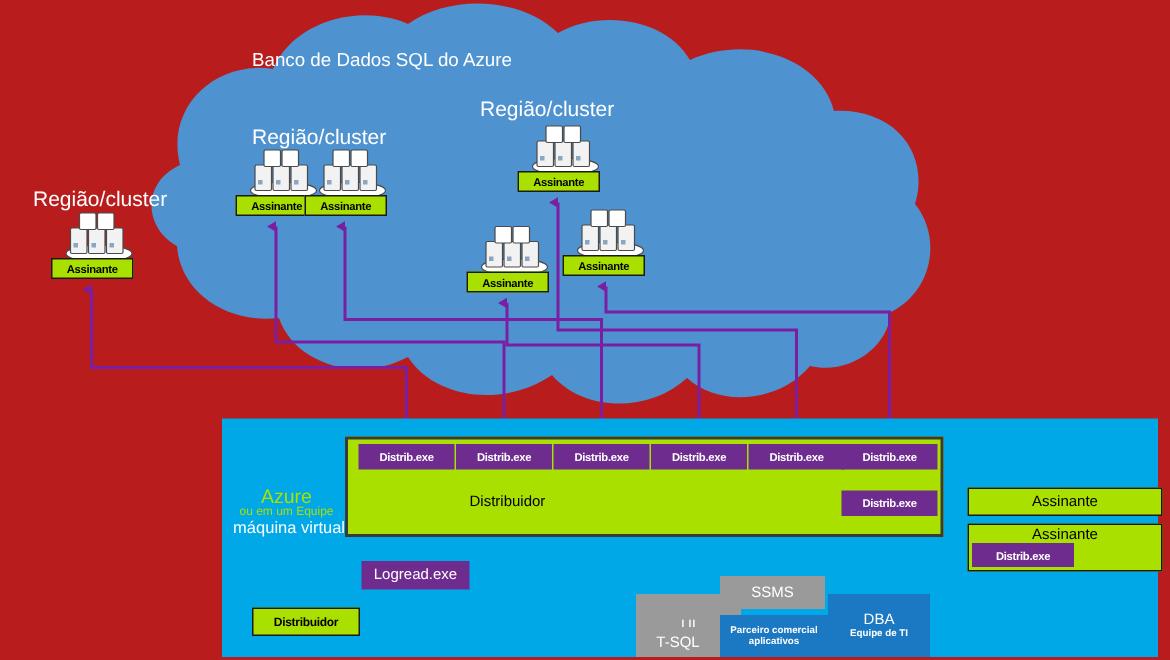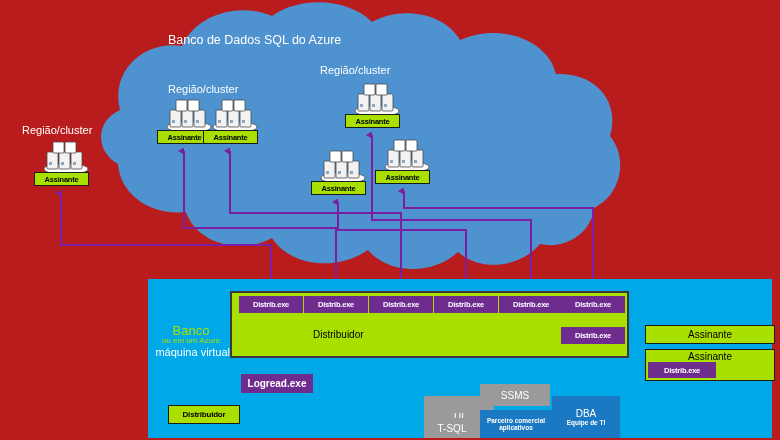--- a/index.html
+++ b/index.html
@@ -7,40 +7,40 @@
     position:relative;width:780px;height:440px;overflow:hidden;background:#b91c1c;
     font-family:"Liberation Sans","DejaVu Sans",sans-serif;
   }
   #svg-layer{position:absolute;left:0;top:0;width:780px;height:440px;}
 
   
   .cloud-title{
     position:absolute;color:#ffffff;font-size:12.5px;white-space:nowrap;
   }
   .region-label{
-    position:absolute;color:#ffffff;font-size:11px;white-space:nowrap;
+    position:absolute;color:#ffffff;font-size:14px;white-space:nowrap;
   }
 
   
   .greenbox{
     position:absolute;background:#A9E000;border:1px solid #1a1a1a;
     color:#000;font-size:7.5px;font-weight:bold;
     display:flex;align-items:center;justify-content:center;
     text-align:left;letter-spacing:-0.2px;box-sizing:border-box;
   }
   .greenbox.plain{font-weight:normal;font-size:10px;letter-spacing:0;}
 
   
   .purplebox{
     position:absolute;background:#6E2C8F;color:#ffffff;
     font-size:7.5px;font-weight:bold;
     display:flex;align-items:center;justify-content:center;
     text-align:center;letter-spacing:-0.2px;box-sizing:border-box;
   }
-  .purplebox.label{font-weight:bold;font-size:10px;letter-spacing:0;}
+  .purplebox.label{font-weight:normal;font-size:10px;letter-spacing:0;}
 
   
   #local-panel{
     position:absolute;left:148px;top:279px;width:624px;height:159px;
     background:#00A8E8;
   }
   #distributor-box{
     position:absolute;left:230px;top:291px;width:399px;height:67px;
     background:#A9E000;border:2px solid #3a3a3a;box-sizing:border-box;
   }
@@ -224,22 +224,22 @@
 
   <div class="greenbox" style="left:34px;top:172px;width:55px;height:14px;">Assinante</div>
   <div class="greenbox" style="left:157px;top:130px;width:55px;height:14px;">Assinante</div>
   <div class="greenbox" style="left:203px;top:130px;width:55px;height:14px;">Assinante</div>
   <div class="greenbox" style="left:345px;top:114px;width:55px;height:14px;">Assinante</div>
   <div class="greenbox" style="left:311px;top:181px;width:55px;height:14px;">Assinante</div>
   <div class="greenbox" style="left:375px;top:170px;width:55px;height:14px;">Assinante</div>
 
   <div id="local-panel"></div>
 
-  <div class="local-cap l1" style="left:166px;top:323px;width:50px;text-align:center;">Banco</div>
-  <div class="local-cap l2" style="left:155px;top:336px;width:72px;text-align:center;">ou em um Azure</div>
+  <div class="local-cap l1" style="left:166px;top:323px;width:50px;text-align:center;">Azure</div>
+  <div class="local-cap l2" style="left:155px;top:336px;width:72px;text-align:center;">ou em um Equipe</div>
   <div class="local-cap l3" style="left:152px;top:346px;width:78px;text-align:right;">máquina virtual</div>
 
   <div id="distributor-box"></div>
   <div class="distributor-caption" style="left:313px;top:329px;">Distribuidor</div>
 
   <div class="purplebox" style="left:239px;top:296px;width:64px;height:17px;">Distrib.exe</div>
   <div class="purplebox" style="left:304px;top:296px;width:64px;height:17px;">Distrib.exe</div>
   <div class="purplebox" style="left:369px;top:296px;width:64px;height:17px;">Distrib.exe</div>
   <div class="purplebox" style="left:434px;top:296px;width:64px;height:17px;">Distrib.exe</div>
   <div class="purplebox" style="left:499px;top:296px;width:64px;height:17px;">Distrib.exe</div>

